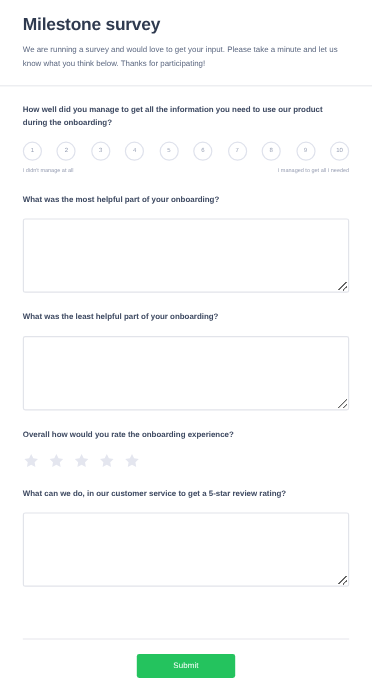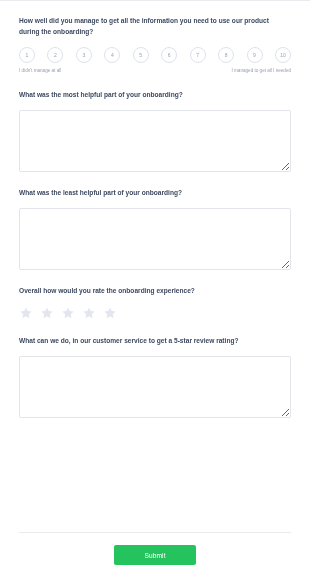--- a/index.html
+++ b/index.html
@@ -162,20 +162,24 @@
     height: 20px;
     cursor: pointer;
     letter-spacing: 0.1px;
   }
 </style>
 </head>
 <body>
 
 <div class="survey-page">
 
+  <div class="header">
+    <h1 class="survey-title">Milestone survey</h1>
+    <p class="survey-intro">We are running a survey and would love to get your input. Please take a minute and let us know what you think below. Thanks for participating!</p>
+  </div>
 
   <div class="divider"></div>
 
   <div class="form-body">
 
     <div class="field-block">
       <span class="question-label">How well did you manage to get all the information you need to use our product during the onboarding?</span>
       <div class="scale-row">
         <div class="scale-option">1</div>
         <div class="scale-option">2</div>

